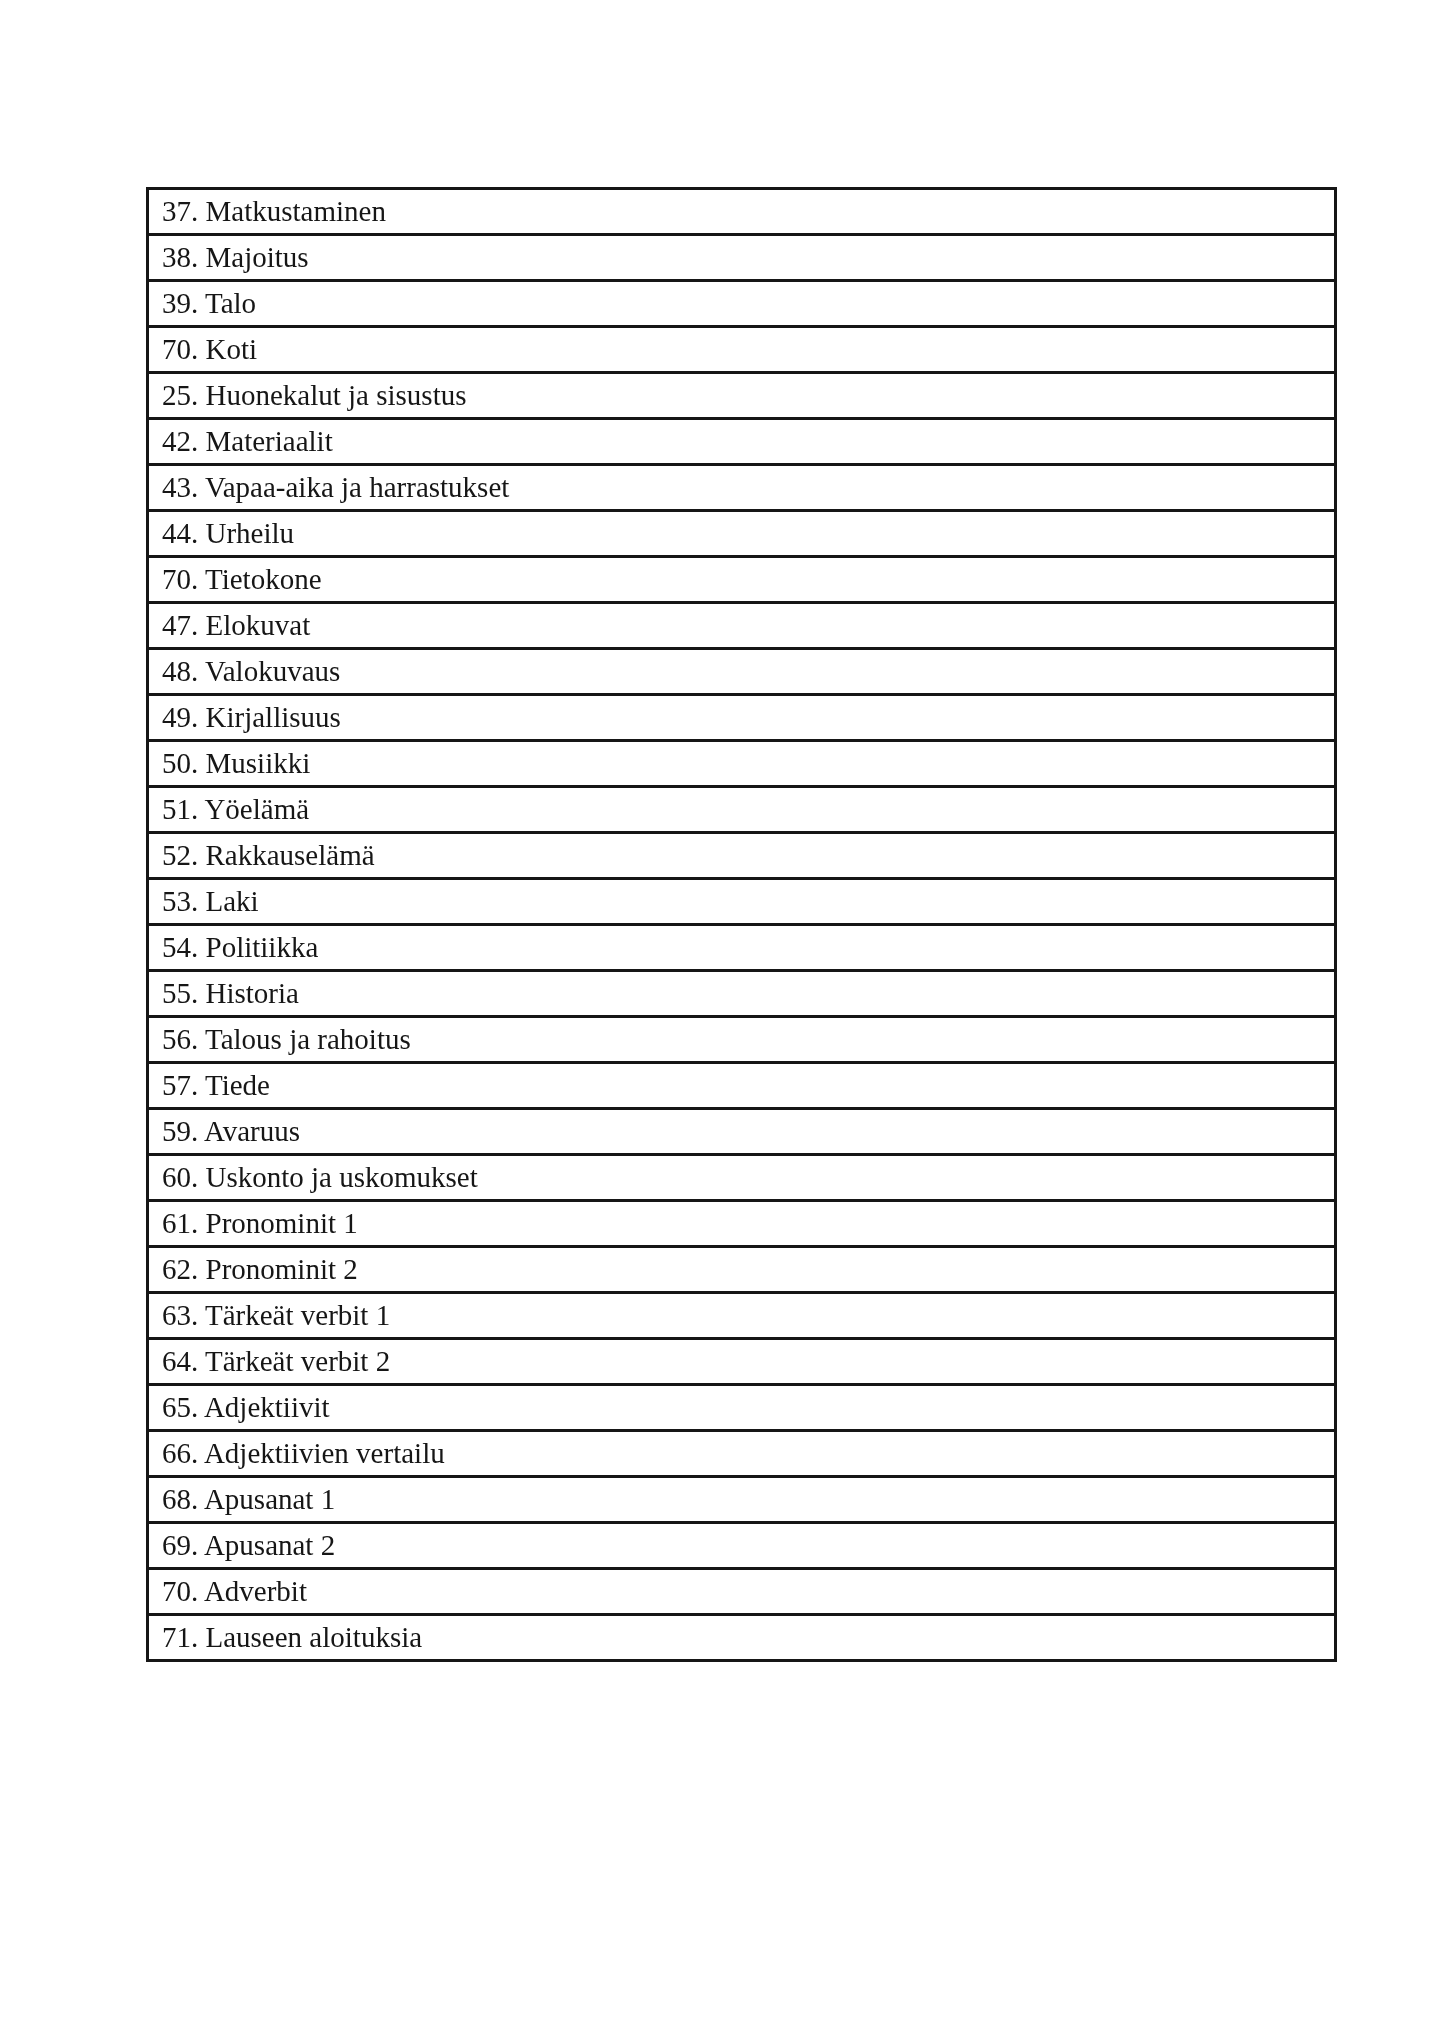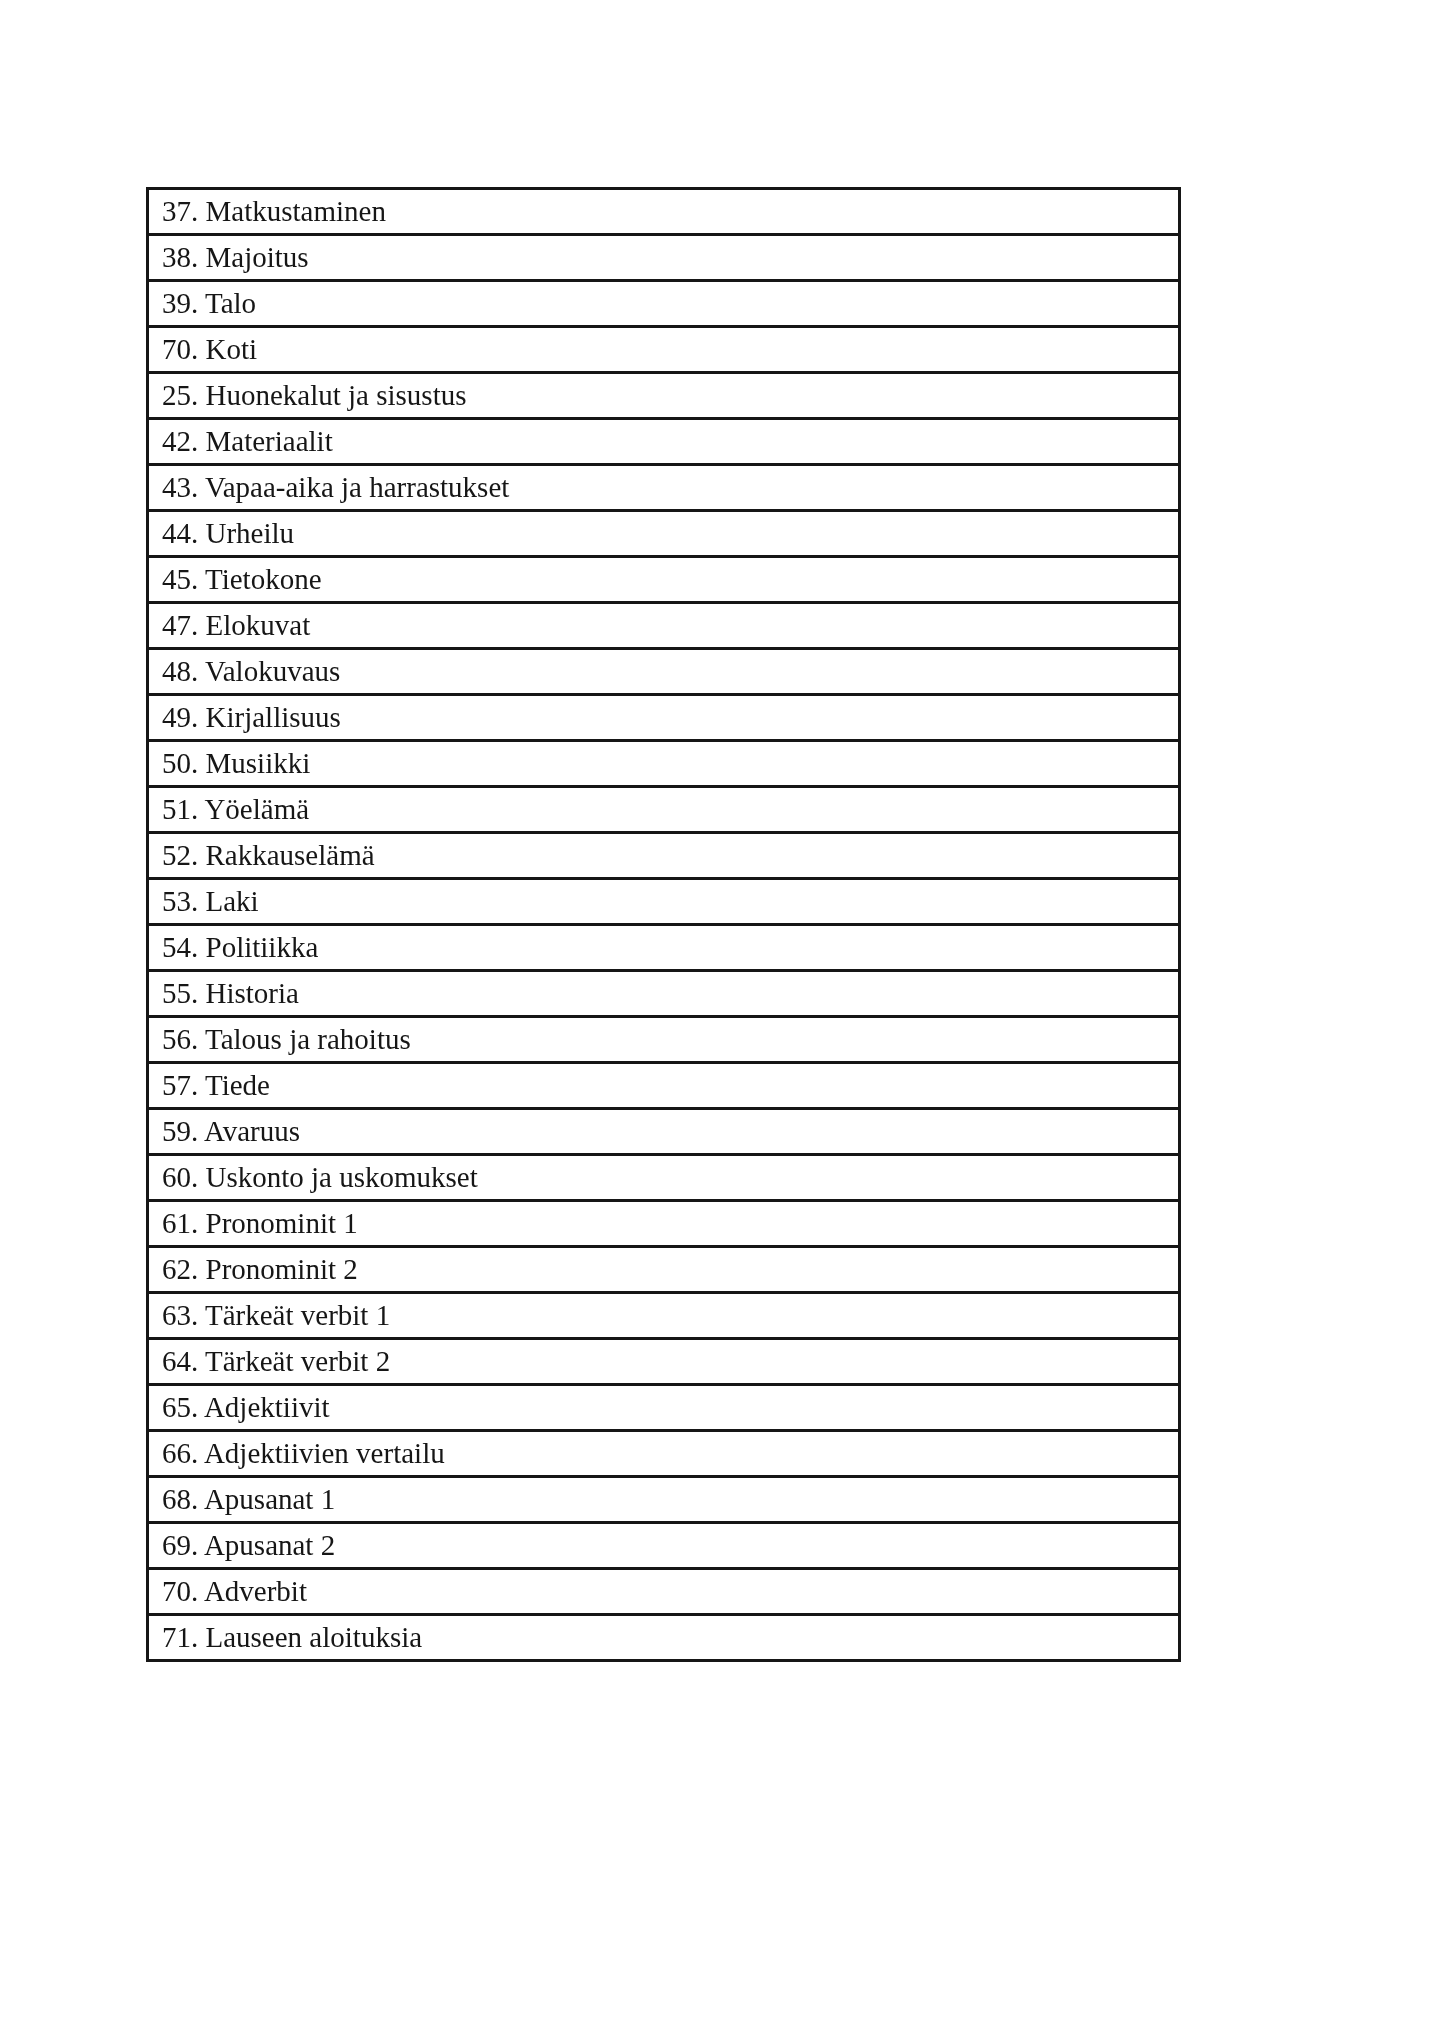--- a/index.html
+++ b/index.html
@@ -15,21 +15,21 @@
   }
   .page {
     position: absolute;
     inset: 0;
     background: #ffffff;
   }
   table.toc-table {
     position: absolute;
     left: 146px;
     top: 187px;
-    width: 1035px;
+    width: 1191px;
     border-collapse: collapse;
     table-layout: fixed;
   }
   table.toc-table td {
     border: 3px solid #161616;
     height: 43px;
     padding: 0 6px 0 13px;
     font-size: 29px;
     line-height: 1.1;
     color: #161616;
@@ -62,21 +62,21 @@
         <tr>
           <td>42. Materiaalit</td>
         </tr>
         <tr>
           <td>43. Vapaa-aika ja harrastukset</td>
         </tr>
         <tr>
           <td>44. Urheilu</td>
         </tr>
         <tr>
-          <td>45. Tietokone</td>
+          <td>70. Tietokone</td>
         </tr>
         <tr>
           <td>47. Elokuvat</td>
         </tr>
         <tr>
           <td>48. Valokuvaus</td>
         </tr>
         <tr>
           <td>49. Kirjallisuus</td>
         </tr>

